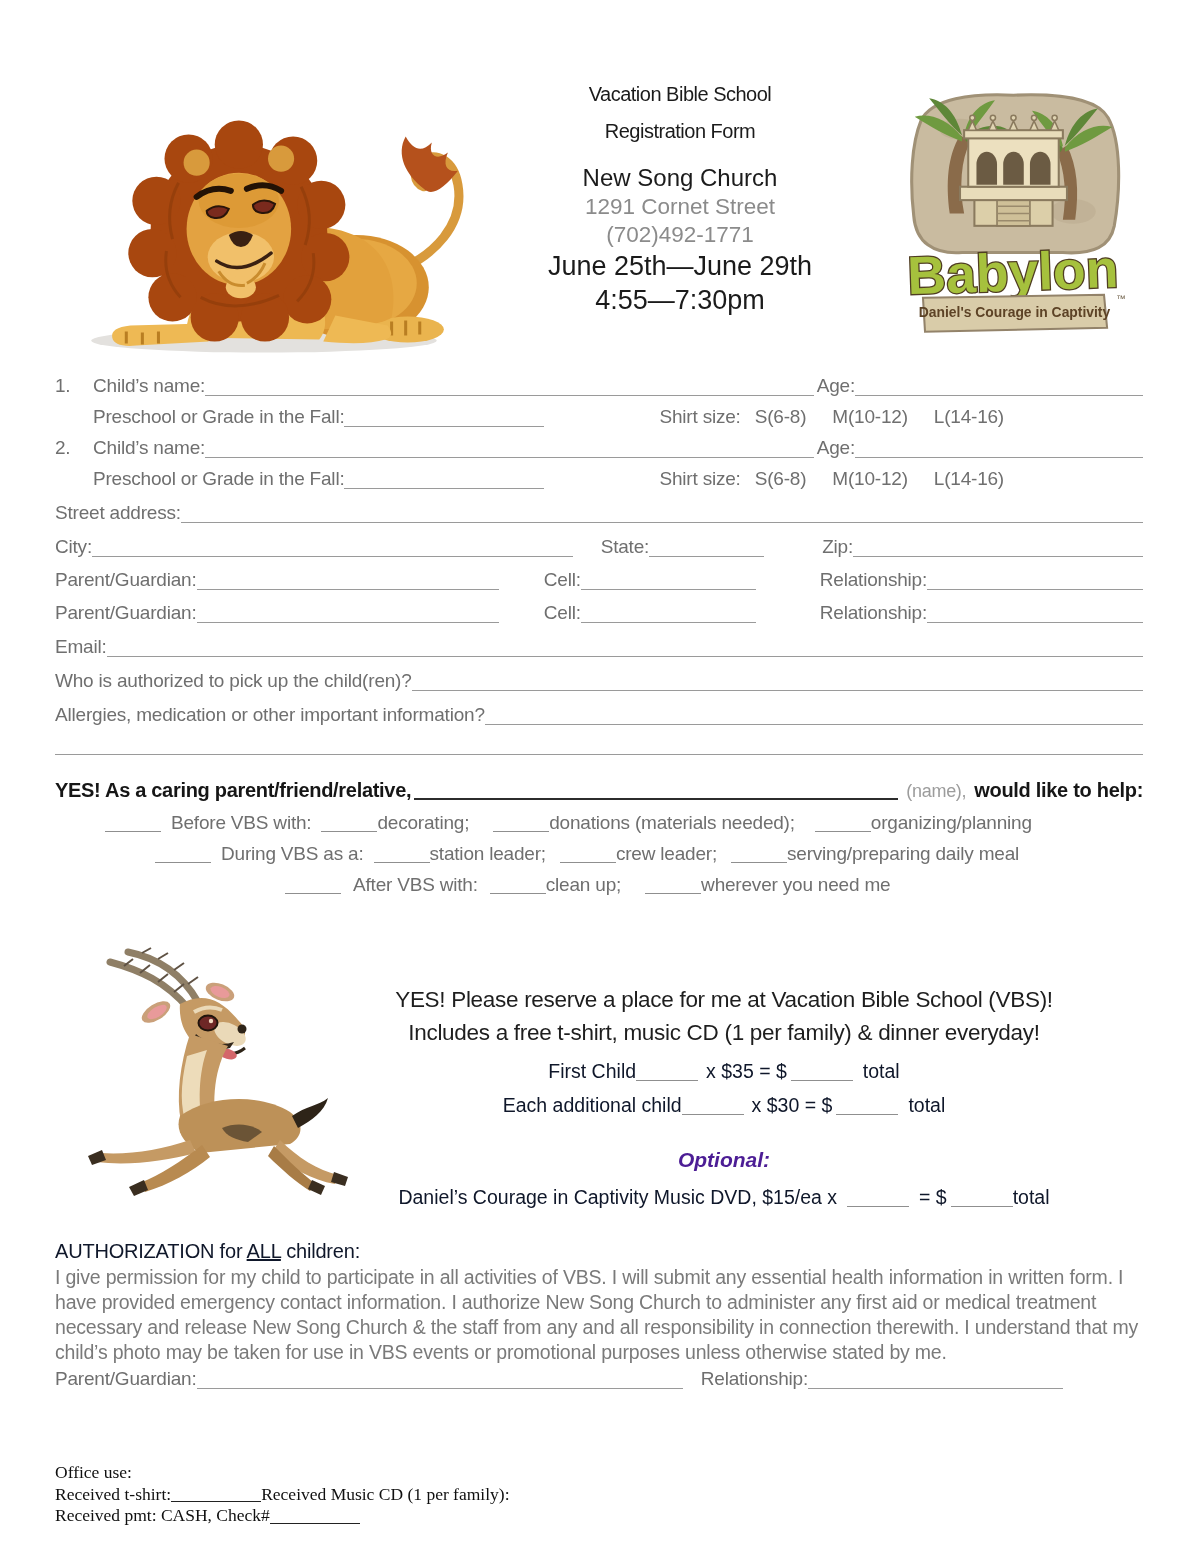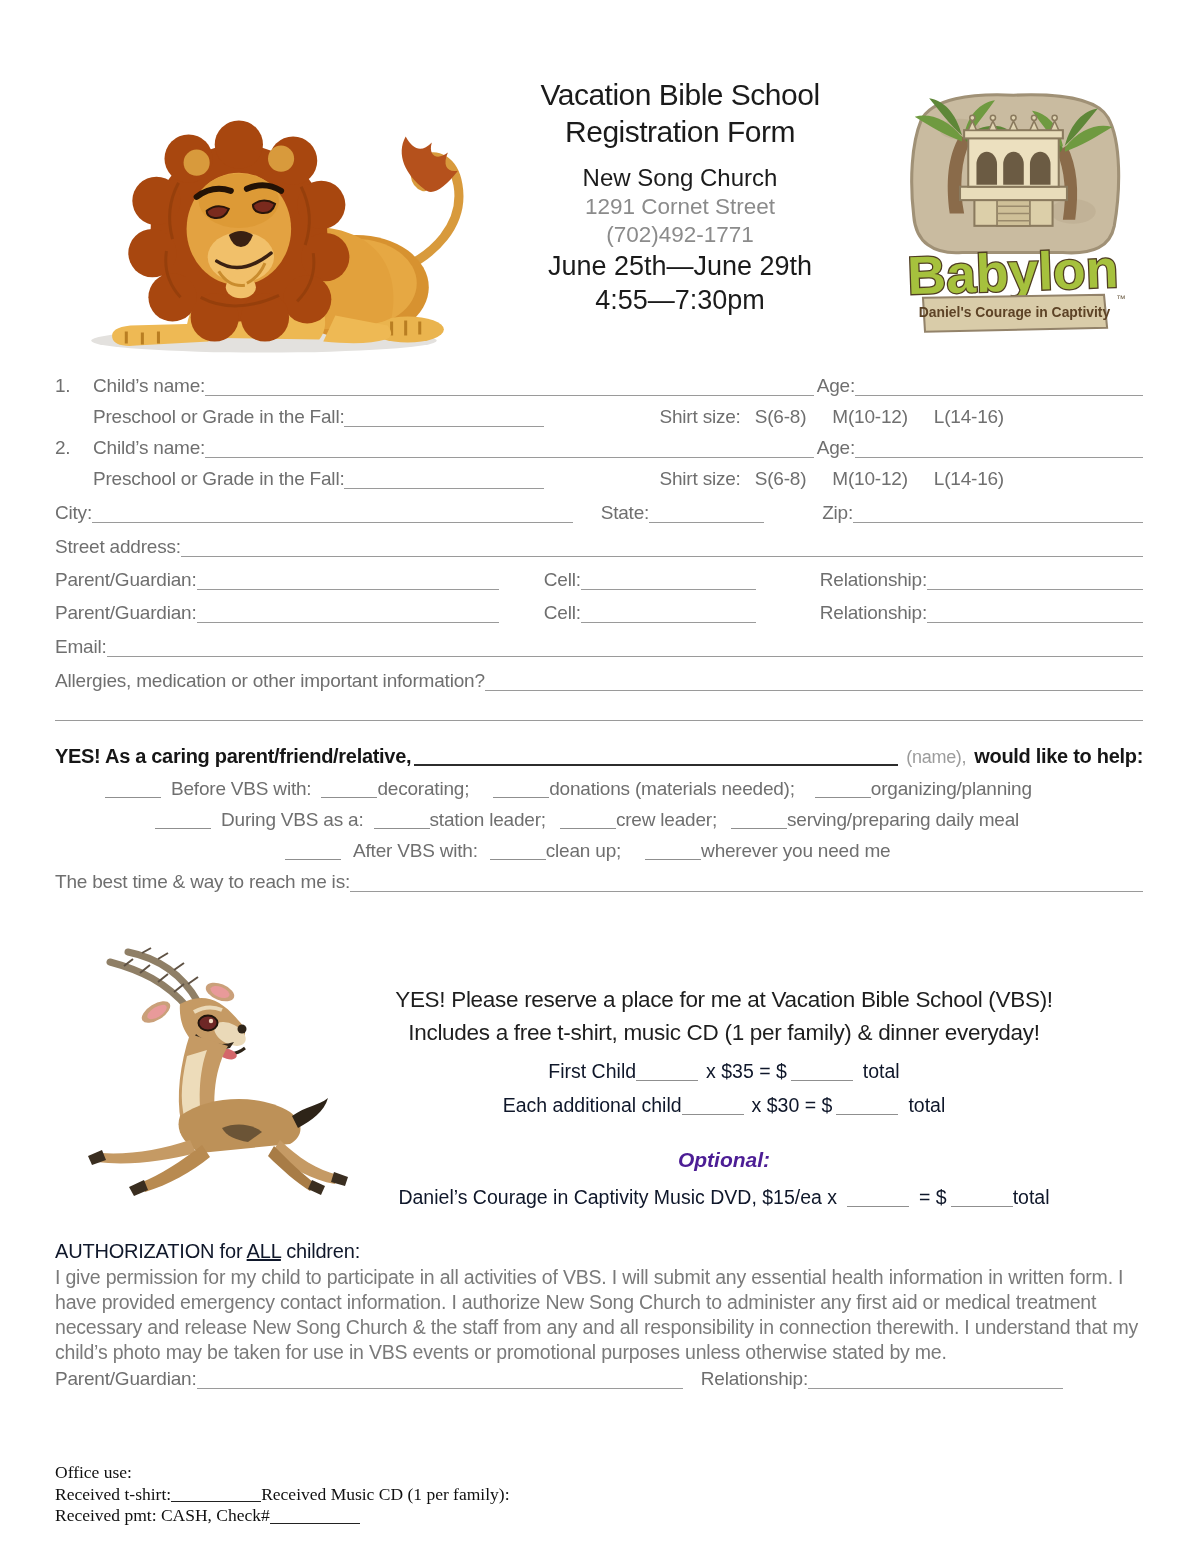--- a/index.html
+++ b/index.html
@@ -1,21 +1,21 @@
 <!DOCTYPE html>
 <html><head>
 <meta charset="utf-8">
 <style>
   *{margin:0;padding:0;box-sizing:border-box}
   html,body{background:#fff}
   .page{position:relative;width:1200px;height:1549px;background:#ffffff;overflow:hidden;
         font-family:"Liberation Sans",sans-serif;color:#6f6f6f}
   
   .hdr{position:absolute;left:470px;top:76px;width:420px;text-align:center;color:#1b1b1b}
-  .hdr .t{font-size:30px;line-height:37px;letter-spacing:-.5px}
+  .hdr .t{font-size:20px;line-height:37px;letter-spacing:-.5px}
   .hdr .church{font-size:24px;line-height:30px;margin-top:13px}
   .hdr .sub{font-size:22.5px;line-height:28px;color:#8b8b8b}
   .hdr .dates{font-size:27px;line-height:33px;margin-top:1px}
   .lion{position:absolute;left:68px;top:100px;width:402px;height:262px}
   .logo{position:absolute;left:888px;top:88px;width:252px;height:252px}
   .gazelle{position:absolute;left:40px;top:946px;width:318px;height:298px}
   
   .form{position:absolute;left:55px;top:366px;width:1088px;font-size:19px;letter-spacing:-.2px}
   .row{display:flex;align-items:flex-end;height:31px}
   .h30{height:30px}.h31{height:31px}.h33{height:33px}.h34{height:34px}
@@ -193,31 +193,31 @@
       <span class="num"></span>
       <span class="lbl">Preschool or Grade in the Fall:</span>
       <span class="line w200"></span>
       <span class="lbl ml115">Shirt size:</span>
       <span class="lbl ml14">S(6-8)</span>
       <span class="lbl ml26">M(10-12)</span>
       <span class="lbl ml26">L(14-16)</span>
     </div>
 
     <div class="row h34">
+      <span class="lbl">Street address:</span>
+      <span class="line grow"></span>
+    </div>
+
+    <div class="row h34">
       <span class="lbl">City:</span>
       <span class="line grow"></span>
       <span class="lbl ml28">State:</span>
       <span class="line w115"></span>
       <span class="lbl ml58">Zip:</span>
       <span class="line w290"></span>
-    </div>
-
-    <div class="row h34">
-      <span class="lbl">Street address:</span>
-      <span class="line grow"></span>
     </div>
 
     <div class="row h33">
       <span class="lbl">Parent/Guardian:</span>
       <span class="line f14"></span>
       <span class="lbl ml45">Cell:</span>
       <span class="line w175"></span>
       <span class="lbl ml64">Relationship:</span>
       <span class="line grow"></span>
     </div>
@@ -229,20 +229,24 @@
       <span class="line w175"></span>
       <span class="lbl ml64">Relationship:</span>
       <span class="line grow"></span>
     </div>
 
     <div class="row h34">
       <span class="lbl">Email:</span>
       <span class="line grow"></span>
     </div>
 
+    <div class="row h34">
+      <span class="lbl">Who is authorized to pick up the child(ren)?</span>
+      <span class="line grow"></span>
+    </div>
 
     <div class="row h34">
       <span class="lbl">Allergies, medication or other important information?</span>
       <span class="line grow"></span>
     </div>
 
     <div class="row h30">
       <span class="line grow"></span>
     </div>
 
@@ -277,24 +281,20 @@
 
     <div class="vrow h31 ind230">
       <span class="blank"></span>
       <span class="lbl ml12">After VBS with:</span>
       <span class="blank ml12"></span>
       <span class="lbl">clean up;</span>
       <span class="blank ml24"></span>
       <span class="lbl">wherever you need me</span>
     </div>
 
-    <div class="row h31">
-      <span class="lbl">The best time &amp; way to reach me is:</span>
-      <span class="line grow"></span>
-    </div>
   </div>
 
   <svg class="gazelle" viewBox="0 0 318 298" aria-hidden="true">
     <g stroke="#8f7f66" stroke-width="7" fill="none" stroke-linecap="round">
       <path d="M148,62 C126,36 100,24 70,16"></path>
       <path d="M158,56 C142,28 118,12 88,6"></path>
     </g>
     <g stroke="#5f5244" stroke-width="2" fill="none">
       <path d="M134,46 l10,-8 M118,36 l10,-8 M100,27 l10,-8 M84,20 l9,-7"></path>
       <path d="M148,38 l10,-7 M134,24 l10,-7 M118,13 l10,-6 M102,7 l9,-5"></path>

